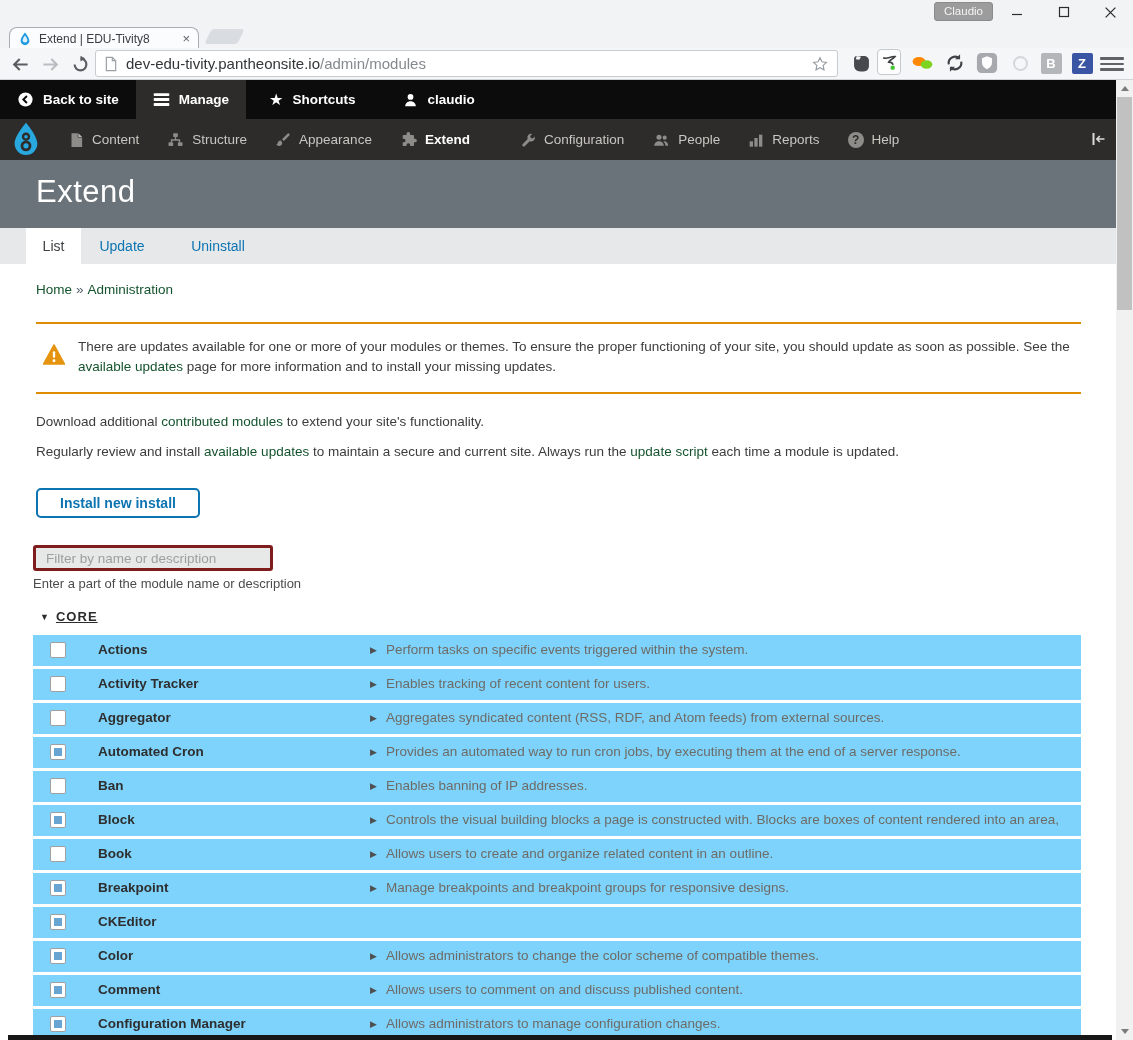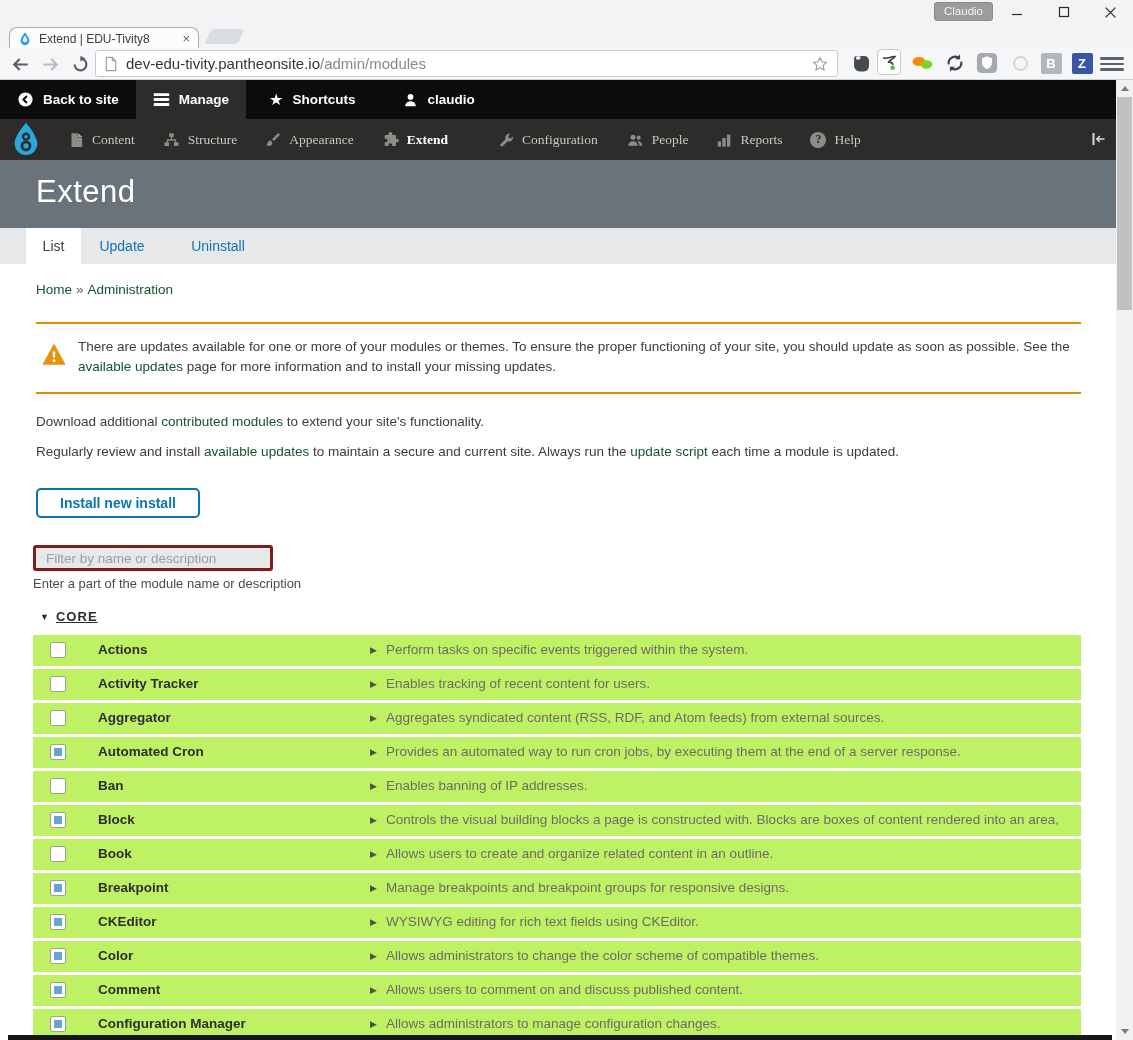--- a/index.html
+++ b/index.html
@@ -30,21 +30,21 @@
   .ext-disabled { width:15px; height:15px; border:2px solid #d4d7da; border-radius:50%; }
   .hamburger { position:absolute; left:1100px; top:5px; width:24px; height:22px; display:flex; flex-direction:column; justify-content:center; gap:3px; }
   .hamburger i { display:block; height:2.6px; background:#5f6368; border-radius:1px; }
 
   
   .adminbar { position:absolute; left:0; top:80px; width:1133px; height:39px; background:#0c0c0c; display:flex; align-items:stretch; color:#fff; font-size:13.5px; font-weight:600; }
   .adminbar-item { display:flex; align-items:center; gap:9px; padding:0 17px; }
   .adminbar-item.active { background:#2d2c2a; }
   .admintray { position:absolute; left:0; top:119px; width:1133px; height:41px; background:#2d2c2a; display:flex; align-items:center; }
   .drupal-logo { margin:0 12px 0 9px; }
-  .tray-item { display:flex; align-items:center; gap:8px; padding:0 14px; font-size:13.5px; color:#c8c6c1; height:55px;font-family:Liberation Serif, serif; }
+  .tray-item { display:flex; align-items:center; gap:8px; padding:0 14px; font-size:13.5px; color:#c8c6c1; height:55px; }
   .tray-item.active { color:#fff; font-weight:600; }
   .tray-toggle { position:absolute; right:26px; top:12px; }
 
   
   .pageheader { position:absolute; left:0; top:160px; width:1133px; height:68px; background:#6b737a; }
   .page-title { position:absolute; left:36px; top:14px; color:#fff; font-size:31px; font-weight:300; letter-spacing:.5px; }
   .pagetabs { position:absolute; left:0; top:228px; width:1133px; height:36px; background:#e7e8ea; }
   .ptab { position:absolute; top:0; height:36px; display:flex; align-items:center; justify-content:center; font-size:14px; }
   .ptab.active { background:#fff; color:#3f4043; }
   .ptab.link { color:#0d74b2; }
@@ -62,21 +62,21 @@
   .install-btn { position:absolute; left:36px; top:224px; height:30px; padding:0 22px; background:#fff; border:2px solid #0d74b2; border-radius:5px; color:#0d74b2; font-weight:700; font-size:14px; font-family:inherit; cursor:pointer; }
   .filter-input { position:absolute; left:33px; top:281px; width:240px; height:26px; background:#e7e8e8; border:3px solid #7f1d1d; border-radius:3px; padding:0 10px; font-size:13.5px; font-family:inherit; color:#333; }
   .filter-input::placeholder { color:#9e9e9e; }
   .filter-help { position:absolute; left:33px; top:312px; font-size:13px; color:#4b4b4b; }
 
   .group-head { position:absolute; left:40px; top:345px; font-size:13px; color:#2b2b2b; cursor:pointer; }
   .group-tri { font-size:9px; margin-right:7px; position:relative; top:-1px; }
   .group-label { font-weight:700; letter-spacing:.08em; text-decoration:underline; }
 
   .module-table { position:absolute; left:33px; top:371px; width:1048px; }
-  .module-row { position:relative; height:31px; margin-bottom:3px; background:#bef264; }
+  .module-row { position:relative; height:31px; margin-bottom:3px; background:#7dd3fc; }
   .cell-check { position:absolute; left:17px; top:7px; }
   .checkbox { display:block; width:16px; height:16px; background:#fff; border:1px solid #a0a0a0; border-radius:2px; position:relative; cursor:pointer; }
   .checkbox.checked::after { content:""; position:absolute; left:3px; top:3px; width:8px; height:8px; background:#68a5d3; }
   .cell-name { position:absolute; left:65px; top:7px; font-size:13.5px; font-weight:700; color:#2e2e2e; }
   .cell-desc { position:absolute; left:337px; top:7px; font-size:13.5px; color:#6e6b66; }
   .desc-arrow { font-size:9px; color:#4f4f4f; margin-right:9px; position:relative; top:-1px; cursor:pointer; }
 
   
   .bottom-strip { position:absolute; left:8px; top:1035px; width:1104px; height:5px; background:#171717; }
   .scrollbar { position:absolute; left:1116px; top:80px; width:17px; height:960px; background:#f1f1f2; }
@@ -430,23 +430,20 @@
     <div class="cell-desc">
       <span class="desc-arrow">▶</span><span>Manage breakpoints and breakpoint groups for responsive designs.</span>
     </div>
   </div>
 
   <div class="module-row">
     <div class="cell-check">
       <span class="checkbox checked"></span>
     </div>
     <div class="cell-name">CKEditor</div>
-    <div class="cell-desc">
-      <span class="desc-arrow">▶</span><span>WYSIWYG editing for rich text fields using CKEditor.</span>
-    </div>
   </div>
 
   <div class="module-row">
     <div class="cell-check">
       <span class="checkbox checked"></span>
     </div>
     <div class="cell-name">Color</div>
     <div class="cell-desc">
       <span class="desc-arrow">▶</span><span>Allows administrators to change the color scheme of compatible themes.</span>
     </div>

